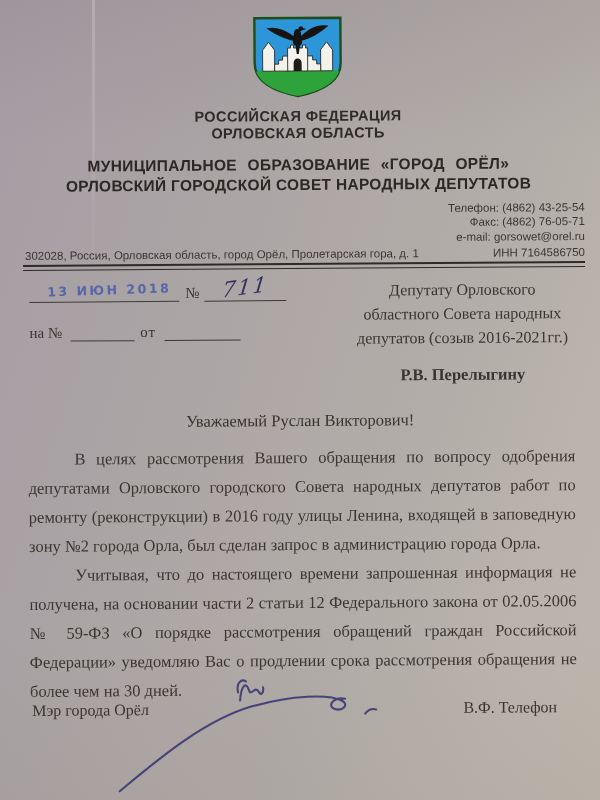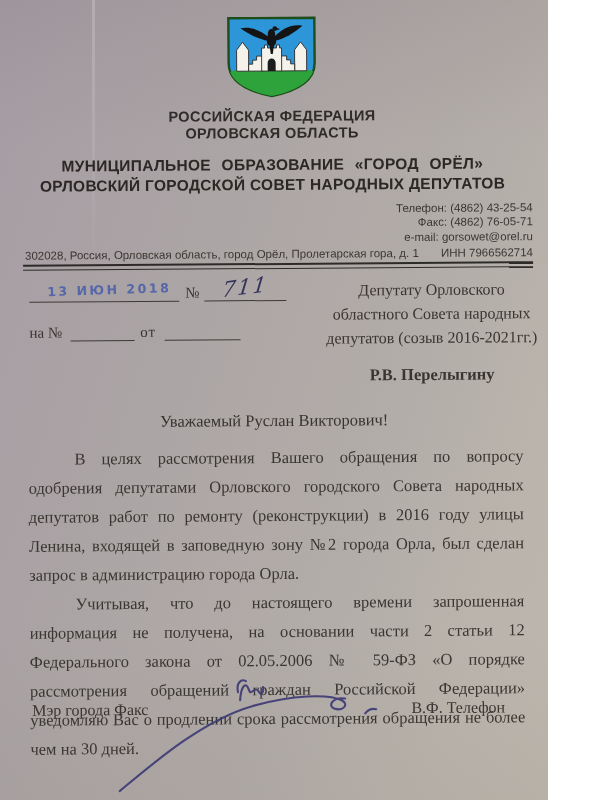--- a/index.html
+++ b/index.html
@@ -3,21 +3,21 @@
 <meta charset="utf-8">
 <style>
   html, body {
     margin: 0; padding: 0;
     width: 600px; height: 800px;
     overflow: hidden;
     font-family: "Liberation Serif", serif;
   }
   .page {
     position: relative;
-    width: 548px; height: 800px;
+    width: 600px; height: 800px;
     background:
       linear-gradient(to bottom, rgba(118,108,116,.14), rgba(0,0,0,0) 18%, rgba(0,0,0,0) 78%, rgba(128,120,110,.10)),
       linear-gradient(108deg, #a59da4 0%, #aba4a5 32%, #b1aba8 60%, #bab4ac 85%, #bdb7ae 100%);
     color: #38342f;
   }
   .crease {
     position: absolute; left: 92px; top: 0; width: 3px; height: 270px;
     background: linear-gradient(to bottom, rgba(255,255,255,.20), rgba(255,255,255,0));
     pointer-events: none;
   }
@@ -151,21 +151,21 @@
       <div class="l2">ОРЛОВСКИЙ ГОРОДСКОЙ СОВЕТ НАРОДНЫХ ДЕПУТАТОВ</div>
     </div>
 
     <div class="contacts">
       <div>Телефон: (4862) 43-25-54</div>
       <div>Факс: (4862) 76-05-71</div>
       <div>e-mail: gorsowet@orel.ru</div>
     </div>
     <div class="addr-row">
       <span>302028, Россия, Орловская область, город Орёл, Пролетарская гора, д. 1</span>
-      <span>ИНН 7966562714</span>
+      <span>ИНН 7164586750</span>
     </div>
     <div class="double-rule"></div>
 
     <div class="ref-grid">
       <div class="ref-left">
         <div class="ref-row">
           <span class="blank a">
             <span class="stamp">13 ИЮН 2018</span>
           </span>
           <span class="num-label">№</span>
@@ -186,21 +186,21 @@
         <div>депутатов (созыв 2016-2021гг.)</div>
         <div class="name">Р.В. Перелыгину</div>
       </div>
     </div>
 
     <div class="salutation">Уважаемый Руслан Викторович!</div>
     <p class="body-par first">В целях рассмотрения Вашего обращения по вопросу одобрения депутатами Орловского городского Совета народных депутатов  работ по ремонту (реконструкции) в 2016 году улицы Ленина, входящей в заповедную зону №2 города Орла, был сделан запрос в администрацию города Орла.</p>
     <p class="body-par">Учитывая, что до настоящего времени запрошенная информация не получена, на основании части 2 статьи 12 Федерального закона от 02.05.2006 № 59-ФЗ «О порядке рассмотрения обращений граждан Российской Федерации» уведомляю Вас о  продлении срока рассмотрения обращения не более чем на 30 дней.</p>
 
     <div class="sig-row">
-      <span>Мэр города Факс</span>
+      <span>Мэр города Орёл</span>
       <span>В.Ф. Телефон</span>
     </div>
     <svg class="sig-svg" width="300" height="135" viewBox="0 0 300 135">
       <g fill="none" stroke="#3e3b76" stroke-width="2.1" stroke-linecap="round" opacity=".92">
         <path d="M22 122 C55 95 105 52 155 38 C195 27 232 26 245 33 C252 37 246 44 237 41 C230 38 236 29 248 31"></path>
         <path d="M143 32 C144 18 149 12 152 22 C154 29 158 16 162 24 C164 28 167 24 166 19"></path>
         <path d="M141 24 C139 15 144 10 149 13"></path>
         <path d="M268 46 q 5 -6 11 -4"></path>
       </g>
     </svg>

